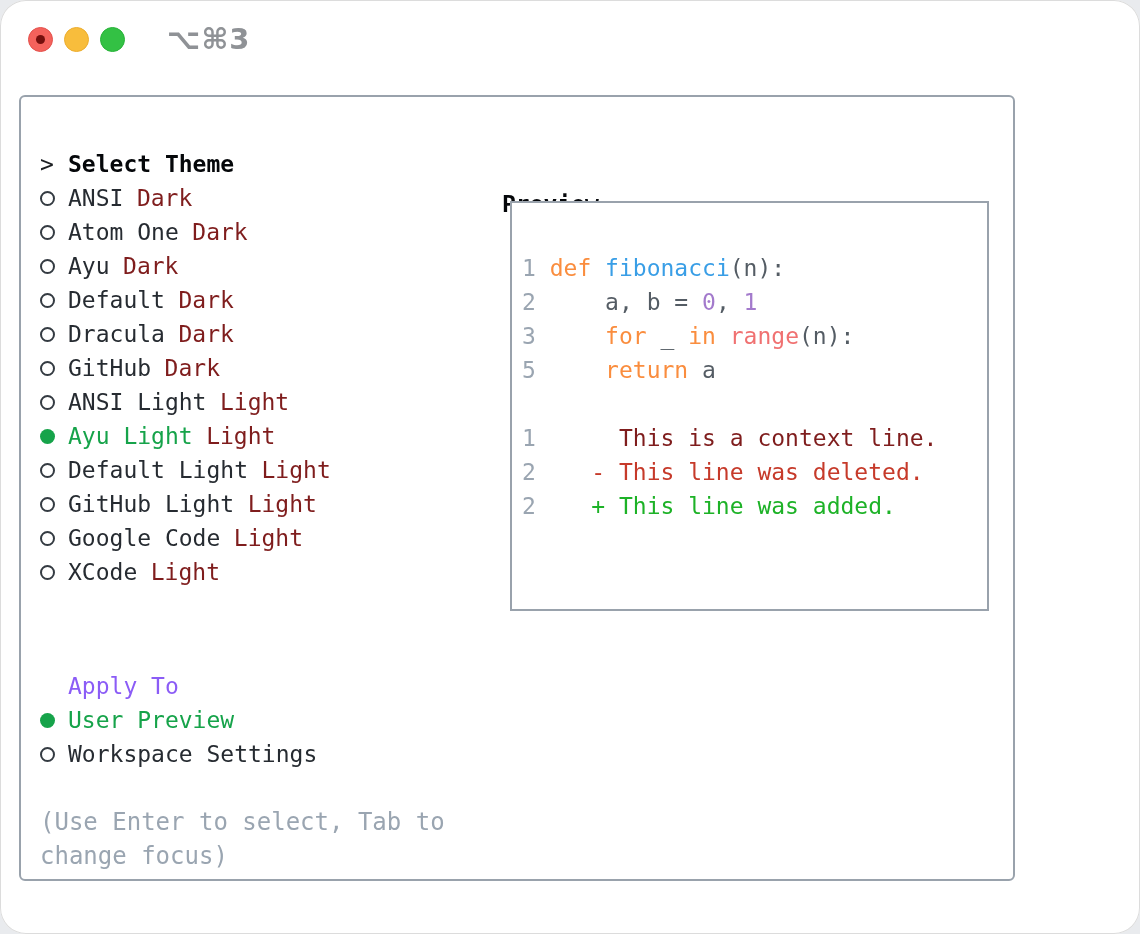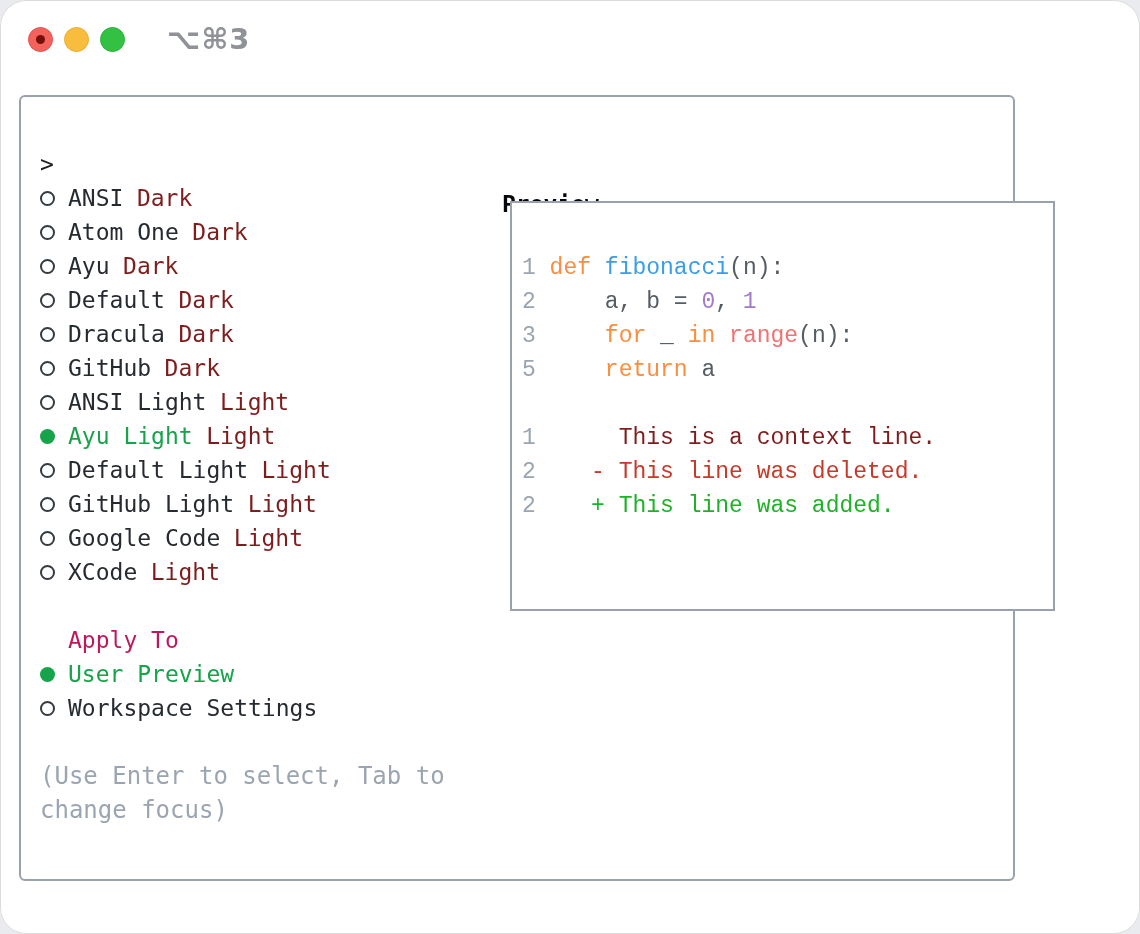--- a/index.html
+++ b/index.html
@@ -51,38 +51,38 @@
   .row{display:flex;align-items:center;height:34px;white-space:pre;}
   .marker{width:28px;display:inline-flex;align-items:center;flex:none;}
   .marker::before{content:'';display:block;width:11px;height:11px;border-radius:50%;}
   .marker.unsel::before{border:2px solid #343b42;}
   .marker.sel::before{width:15px;height:15px;background:#16a34a;}
   .prefix{width:28px;flex:none;color:#1c1f23;}
   .list-header{font-weight:bold;color:#05070a;}
   .tname{color:#262b31;}
   .tname.selected{color:#16a34a;}
   .ttag{color:#7f1d1d;margin-left:13.5px;}
-  .section-header{padding-left:28px;color:#be185d;}
+  .section-header{padding-left:28px;color:#8b5cf6;margin-top:46px;}
   .spacer{height:34px;}
   .opt-label{color:#262b31;}
   .opt-label.selected{color:#16a34a;}
   .help{
     margin-top:34px;color:#9aa5b1;width:435px;
     font-size:24px;line-height:34px;
   }
   
   .preview-header{
     position:absolute;left:481px;top:50px;height:34px;line-height:34px;
     font-size:23px;font-weight:bold;color:#05070a;margin-top:40px;
   }
   .preview-box{
     position:absolute;left:489px;top:104px;
-    width:545px;height:410px;
+    width:479px;height:410px;
     border:2px solid #99a2ac;background:#ffffff;box-sizing:border-box;
-    padding:48px 24px 0 10px;overflow:hidden;font-family:Liberation Mono, monospace;
+    padding:48px 24px 0 10px;overflow:hidden;
   }
   .cline{height:34px;line-height:34px;font-size:23px;white-space:pre;}
   .ln{color:#9aa5b1;}
   .kw{color:#fa8d3e;}
   .fn{color:#399ee6;}
   .cn{color:#a37acc;}
   .er{color:#f07171;}
   .pl{color:#545c64;}
   .ctx{color:#7f1d1d;}
   .del{color:#c63a2a;}
@@ -100,20 +100,21 @@
     <span class="light yellow"></span>
     <span class="light green"></span>
     <span class="shortcut">⌥⌘3</span>
   </div>
 
   <div class="panel">
 
     <div class="left-col">
       <div class="row">
         <span class="prefix">&gt;</span>
+        <span class="list-header">Select Theme</span>
       </div>
 
       <div id="theme-list">
           <div class="row"><span class="marker unsel"></span><span class="tname">ANSI</span><span class="ttag">Dark</span></div>
           <div class="row"><span class="marker unsel"></span><span class="tname">Atom One</span><span class="ttag">Dark</span></div>
           <div class="row"><span class="marker unsel"></span><span class="tname">Ayu</span><span class="ttag">Dark</span></div>
           <div class="row"><span class="marker unsel"></span><span class="tname">Default</span><span class="ttag">Dark</span></div>
           <div class="row"><span class="marker unsel"></span><span class="tname">Dracula</span><span class="ttag">Dark</span></div>
           <div class="row"><span class="marker unsel"></span><span class="tname">GitHub</span><span class="ttag">Dark</span></div>
           <div class="row"><span class="marker unsel"></span><span class="tname">ANSI Light</span><span class="ttag">Light</span></div>

